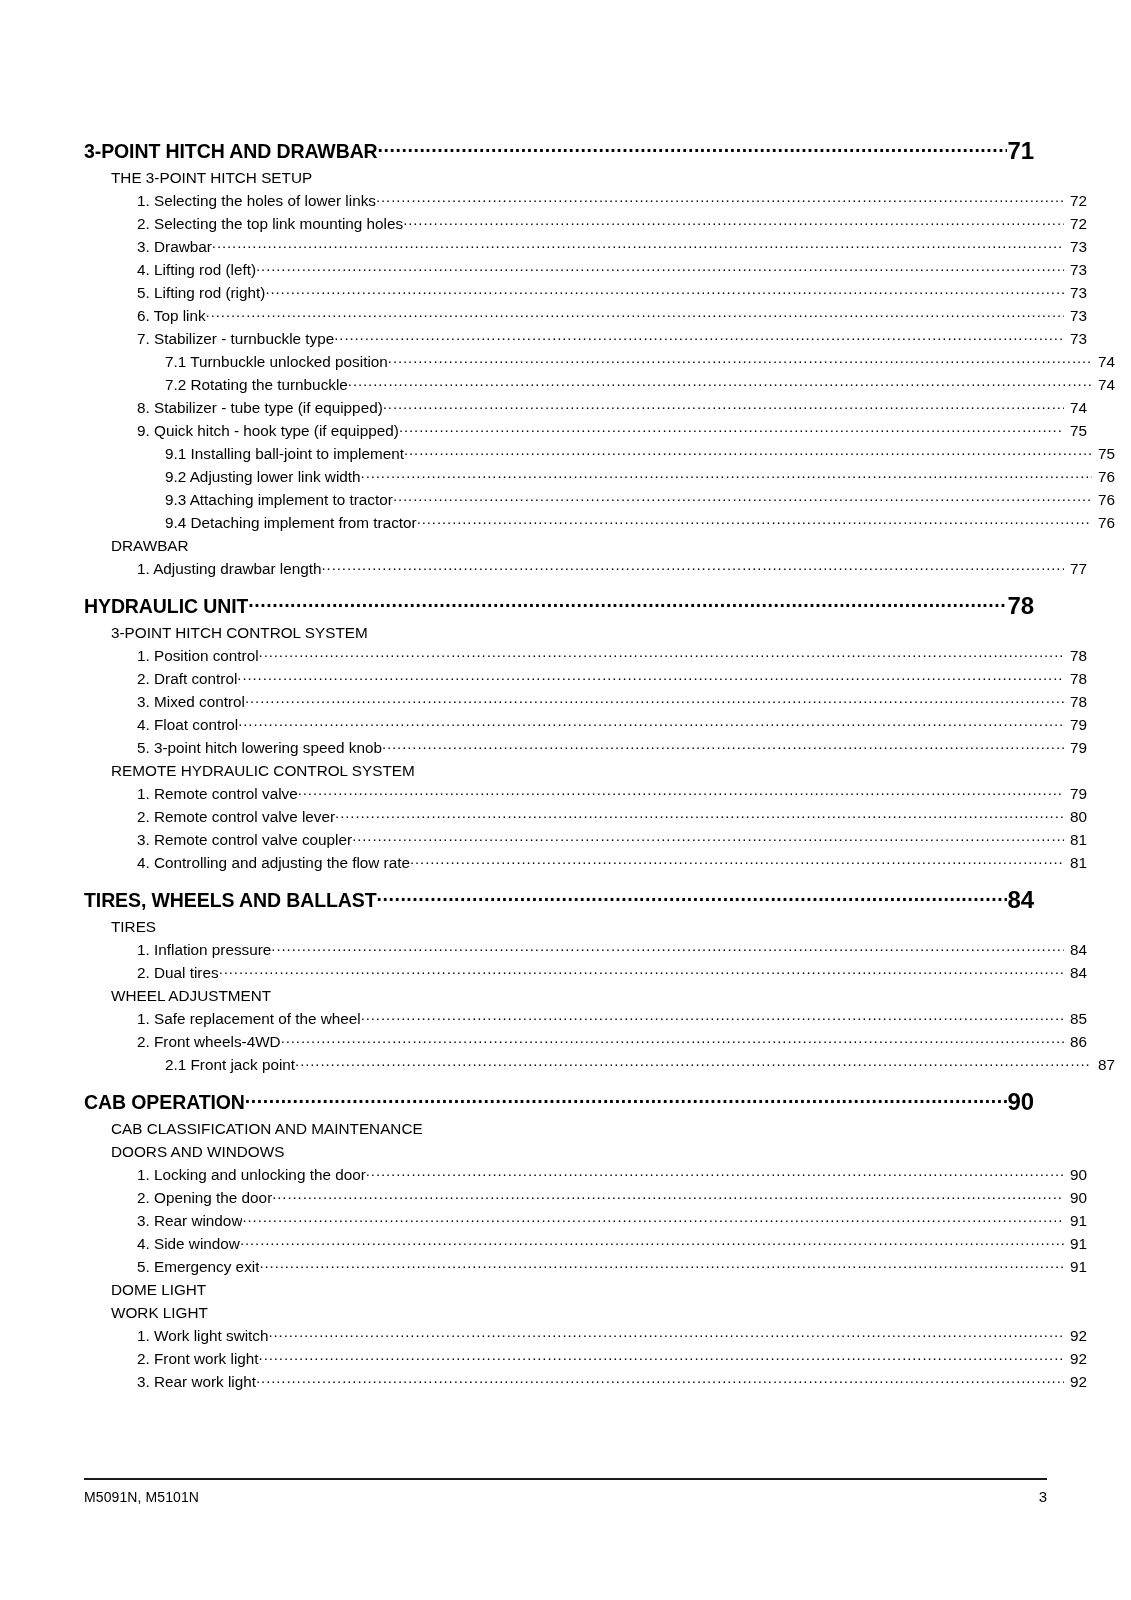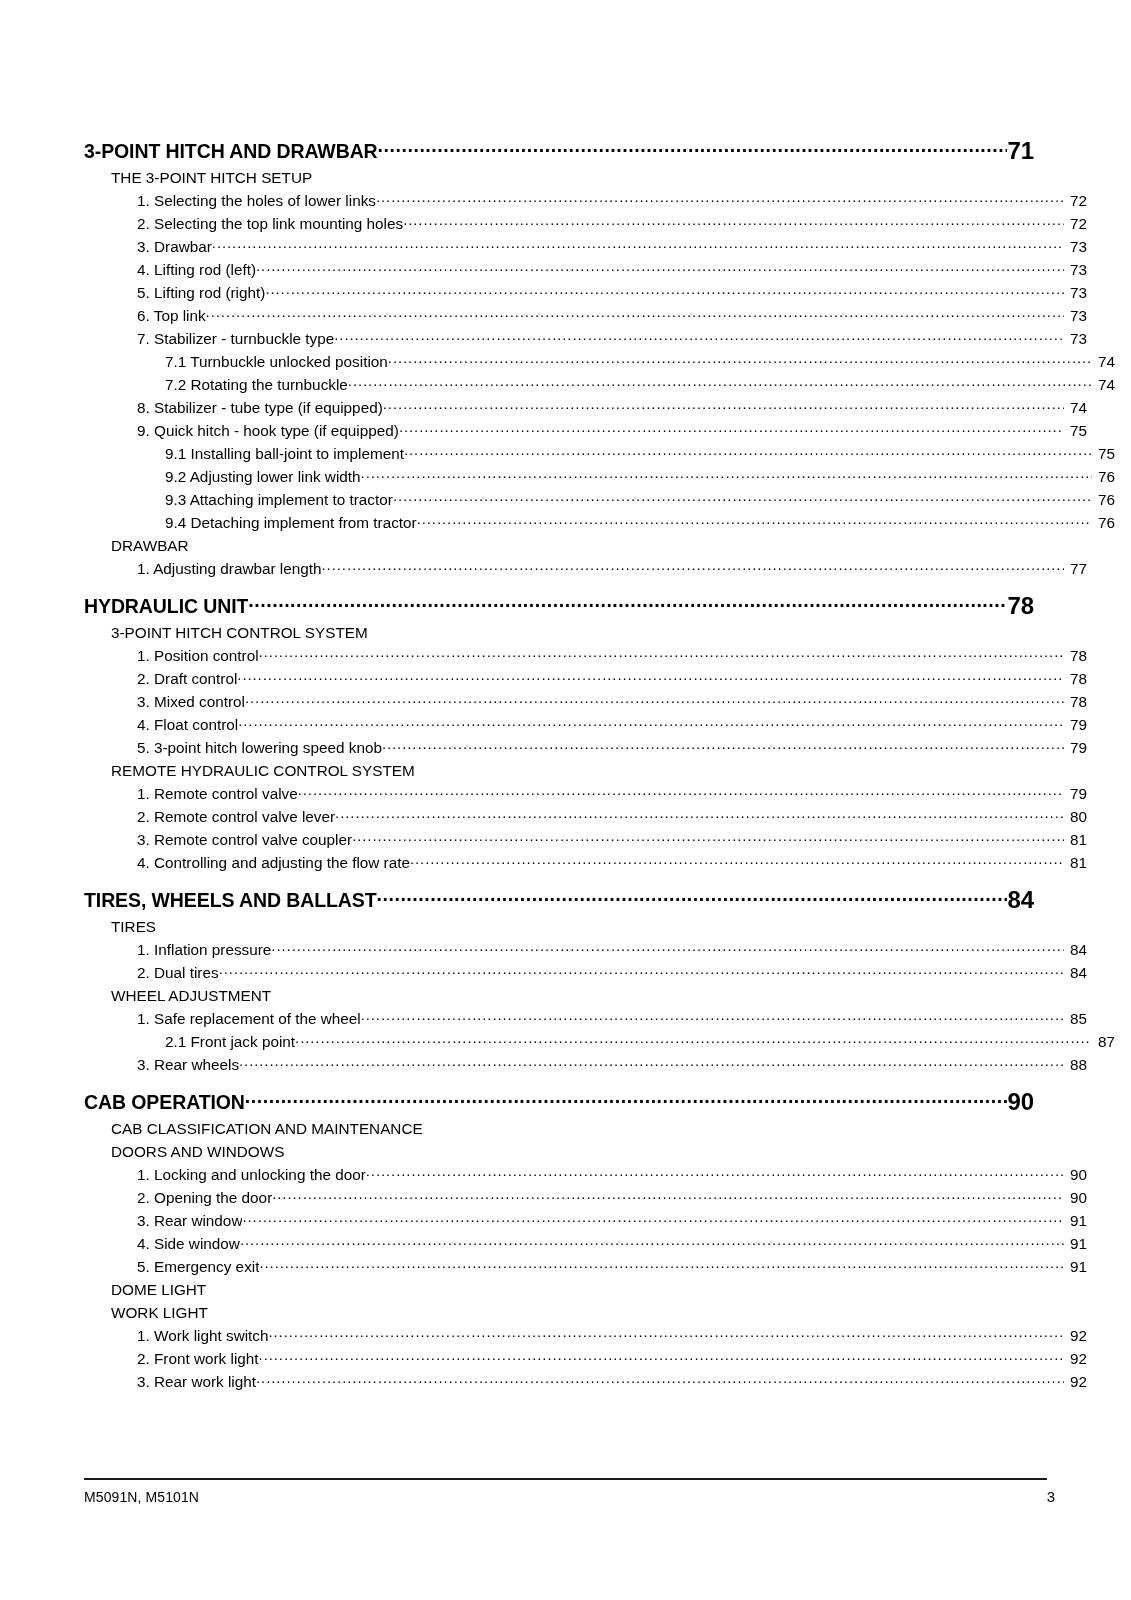--- a/index.html
+++ b/index.html
@@ -119,21 +119,21 @@
     position: absolute;
     left: 84px;
     right: 84px;
     top: 1478px;
     height: 0;
     border-top: 2px solid #1a1a1a;
   }
   #footer {
     position: absolute;
     left: 84px;
-    right: 76px;
+    right: 84px;
     top: 1488px;
     display: flex;
     justify-content: space-between;
     align-items: baseline;
     font-size: 14px;
   }
   #footer-model { letter-spacing: 0.1px; }
   #footer-page  { font-size: 15px; }
 </style>
 </head>
@@ -320,29 +320,29 @@
       <div class="toc-row lvl1">
         <span class="toc-title">WHEEL ADJUSTMENT</span>
         <span class="leader"></span>
         <span class="toc-page">84</span>
       </div>
       <div class="toc-row lvl2">
         <span class="toc-title">1. Safe replacement of the wheel</span>
         <span class="leader"></span>
         <span class="toc-page">85</span>
       </div>
+      <div class="toc-row lvl2">
+        <span class="toc-title">2. Front wheels-4WD</span>
+        <span class="leader"></span>
+        <span class="toc-page">86</span>
+      </div>
       <div class="toc-row lvl3">
         <span class="toc-title">2.1 Front jack point</span>
         <span class="leader"></span>
         <span class="toc-page">87</span>
-      </div>
-      <div class="toc-row lvl2">
-        <span class="toc-title">3. Rear wheels</span>
-        <span class="leader"></span>
-        <span class="toc-page">88</span>
       </div>
       <div class="toc-row lvl0 gap-before">
         <span class="toc-title">CAB OPERATION</span>
         <span class="leader"></span>
         <span class="toc-page">90</span>
       </div>
       <div class="toc-row lvl1">
         <span class="toc-title">CAB CLASSIFICATION AND MAINTENANCE</span>
         <span class="leader"></span>
         <span class="toc-page">90</span>

